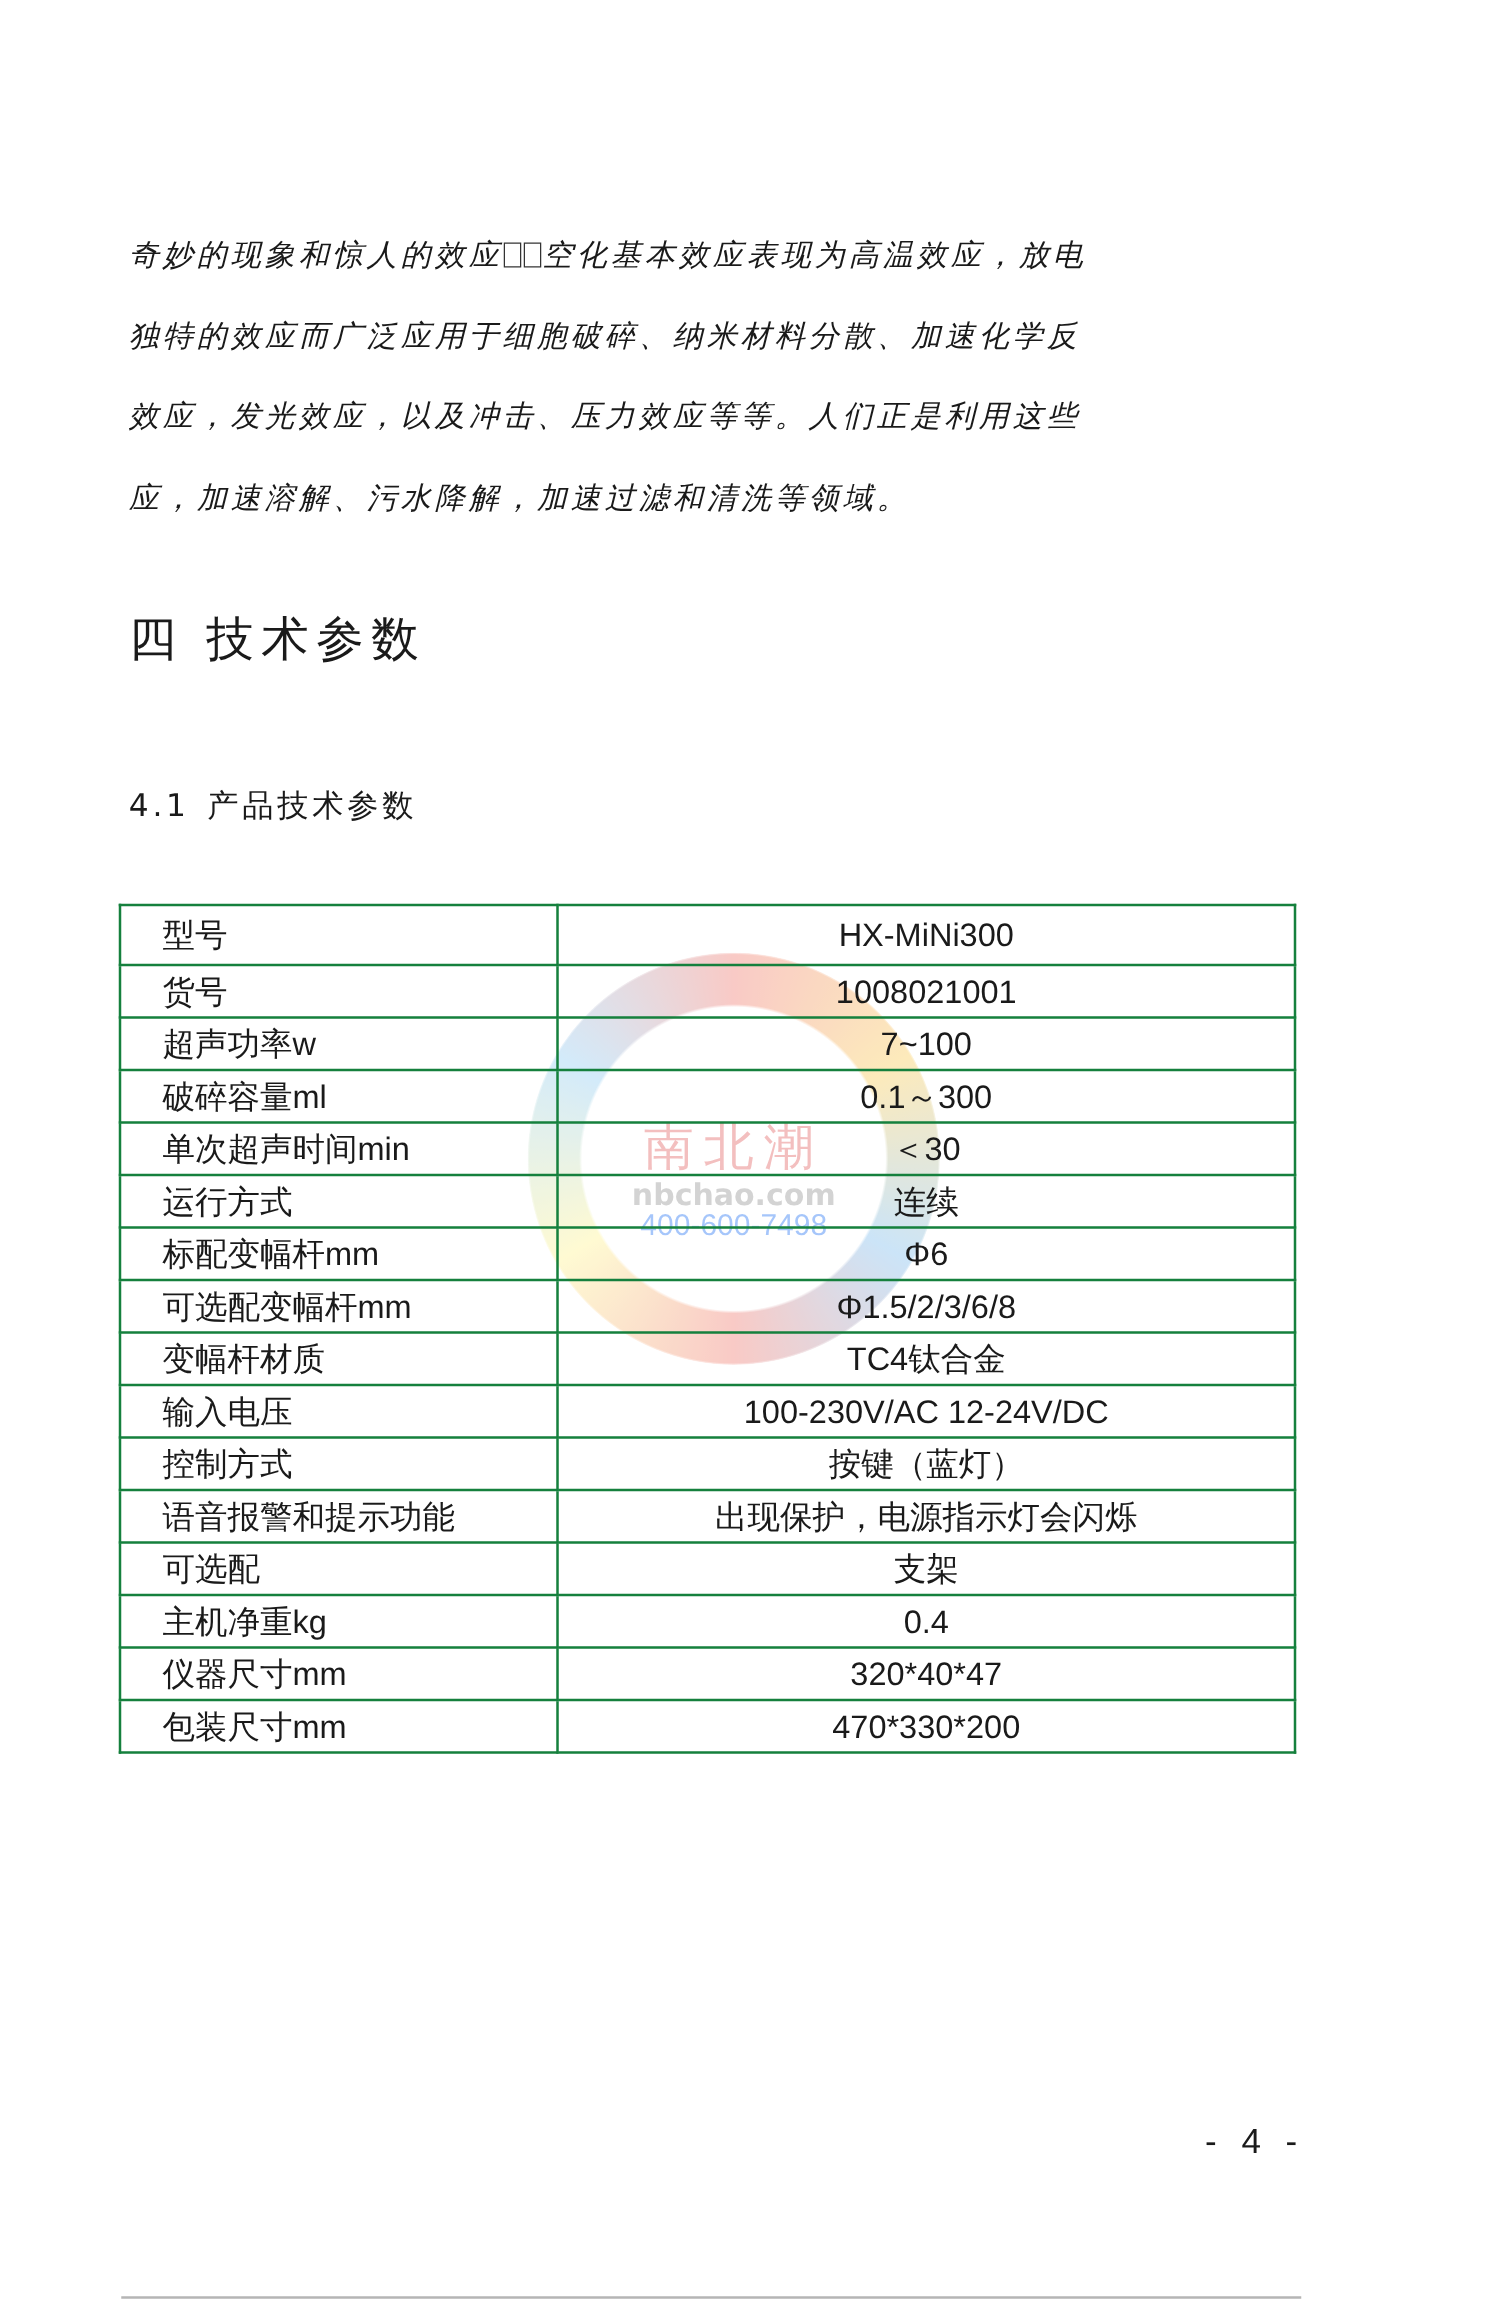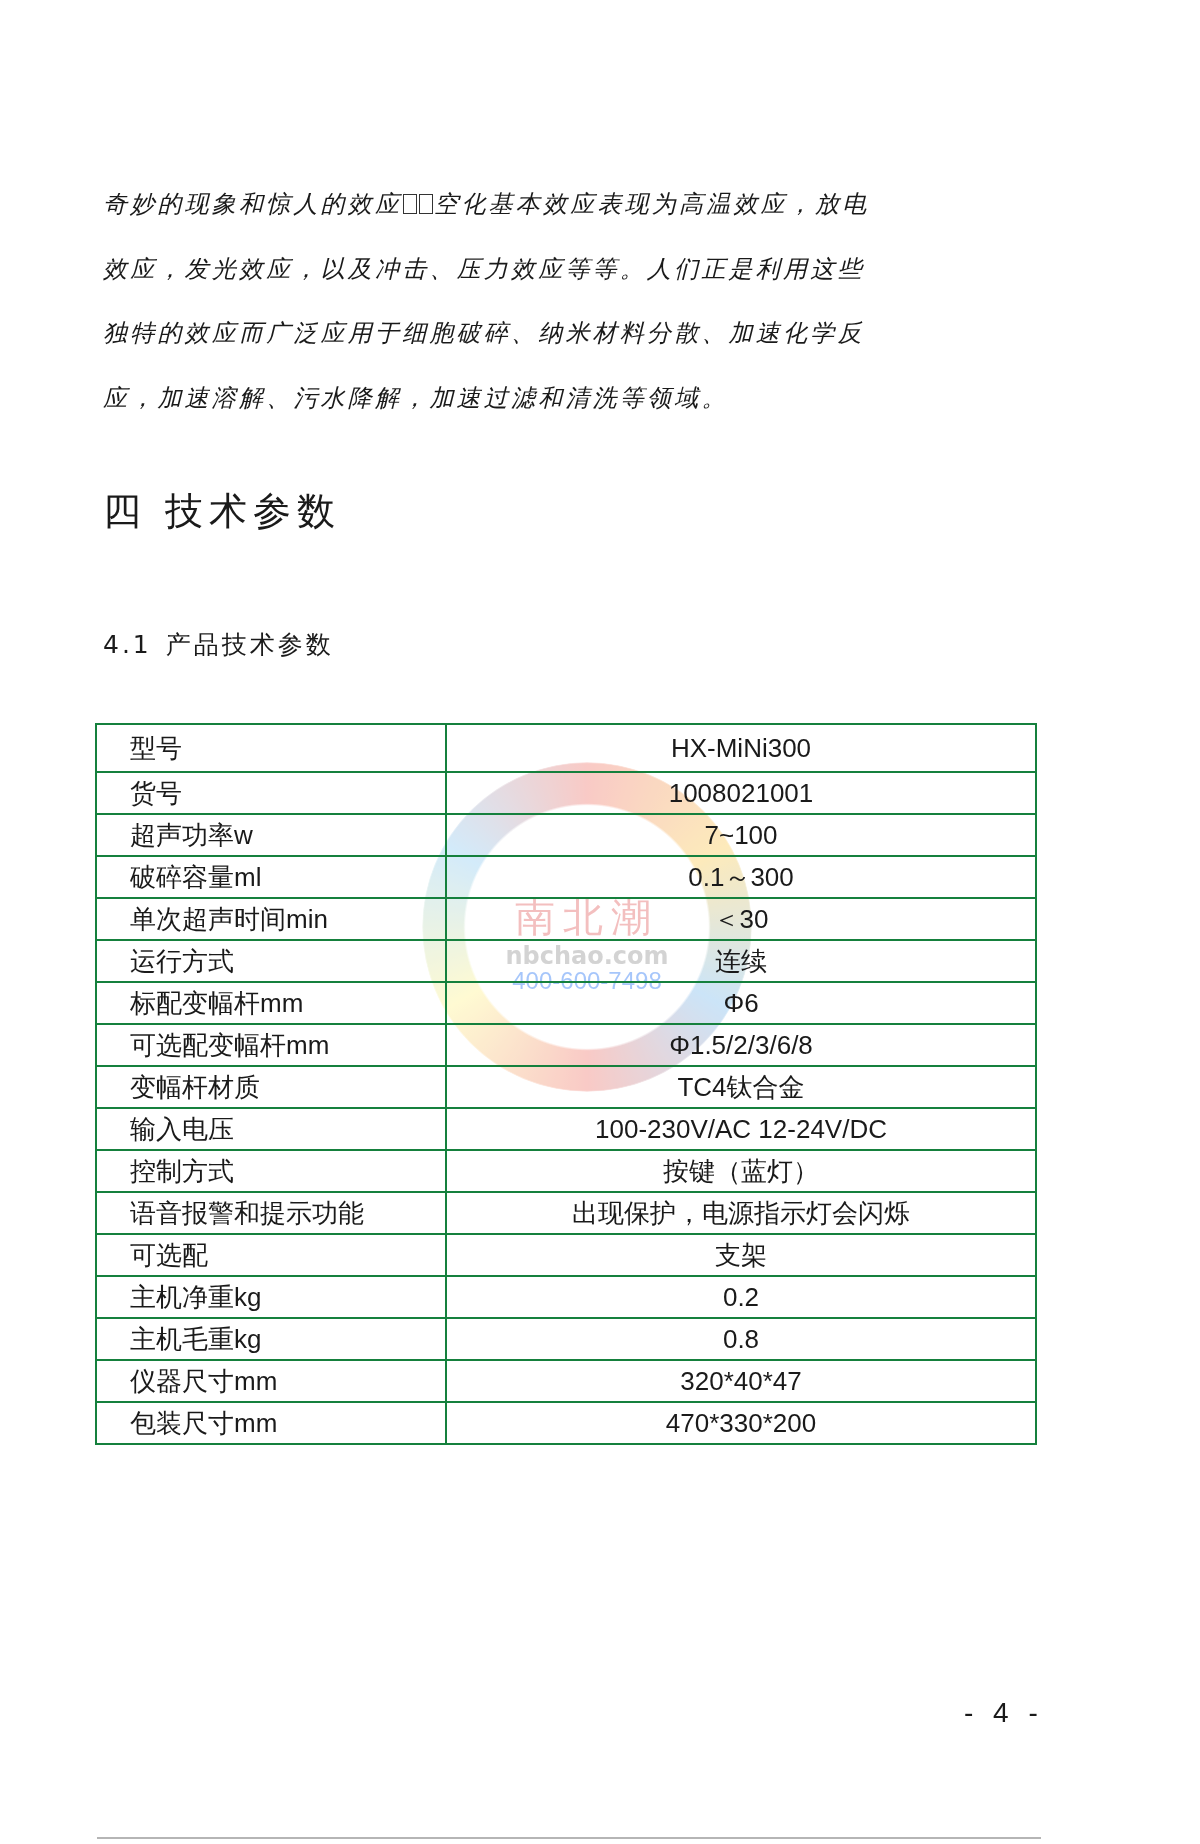--- a/index.html
+++ b/index.html
@@ -34,22 +34,22 @@
   .page-num { position: absolute; left: 964px; top: 1697px; font-size: 28px; letter-spacing: 6px;
               font-family: "Liberation Sans", sans-serif; }
   .footer-rule { position: absolute; left: 97px; top: 1837px; width: 944px; height: 2px; background: #b5b5b5; }
   .glyph-box { display: inline-block; width: 14px; height: 20px; border: 1px solid #333; vertical-align: -2px; margin: 0 1px; box-sizing: border-box; }
 </style>
 </head>
 <body>
 
 <div class="para">
   <span class="line"><span>奇妙的现象和惊人的效应</span><span class="glyph-box"></span><span class="glyph-box"></span><span>空化基本效应表现为高温效应，放电</span></span>
+  <span class="line">独特的效应而广泛应用于细胞破碎、纳米材料分散、加速化学反</span>
   <span class="line">效应，发光效应，以及冲击、压力效应等等。人们正是利用这些</span>
-  <span class="line">独特的效应而广泛应用于细胞破碎、纳米材料分散、加速化学反</span>
   <span class="line">应，加速溶解、污水降解，加速过滤和清洗等领域。</span>
 </div>
 
 <h1 class="heading">
   <span class="num">四</span><span>技术参数</span>
 </h1>
 
 <h2 class="subheading">
   <span class="num">4.1</span><span>产品技术参数</span>
 </h2>
@@ -104,25 +104,21 @@
       <tr>
           <td class="k">语音报警和提示功能</td>
           <td class="v">出现保护，电源指示灯会闪烁</td>
         </tr>
       <tr>
           <td class="k">可选配</td>
           <td class="v">支架</td>
         </tr>
       <tr>
           <td class="k">主机净重kg</td>
-          <td class="v">0.2</td>
-        </tr>
-      <tr>
-          <td class="k">主机毛重kg</td>
-          <td class="v">0.8</td>
+          <td class="v">0.4</td>
         </tr>
       <tr>
           <td class="k">仪器尺寸mm</td>
           <td class="v">320*40*47</td>
         </tr>
       <tr>
           <td class="k">包装尺寸mm</td>
           <td class="v">470*330*200</td>
         </tr>
     </tbody>

